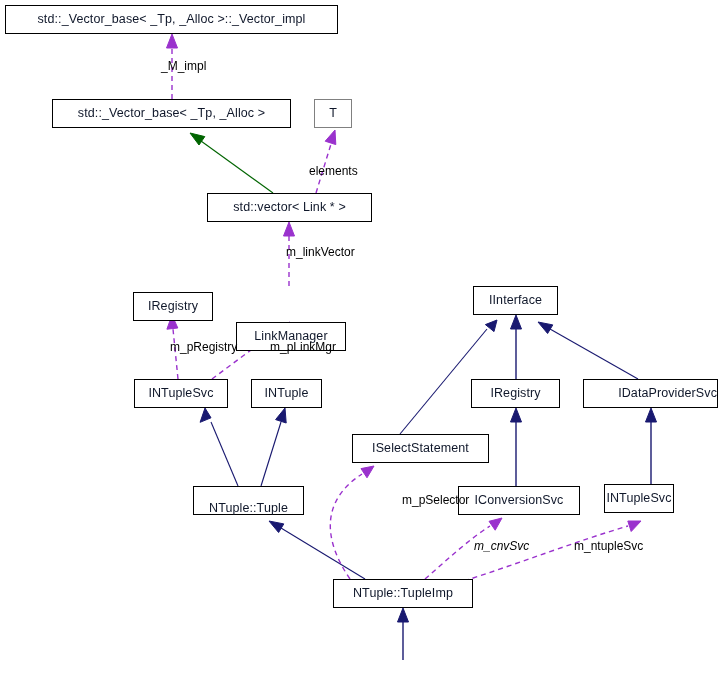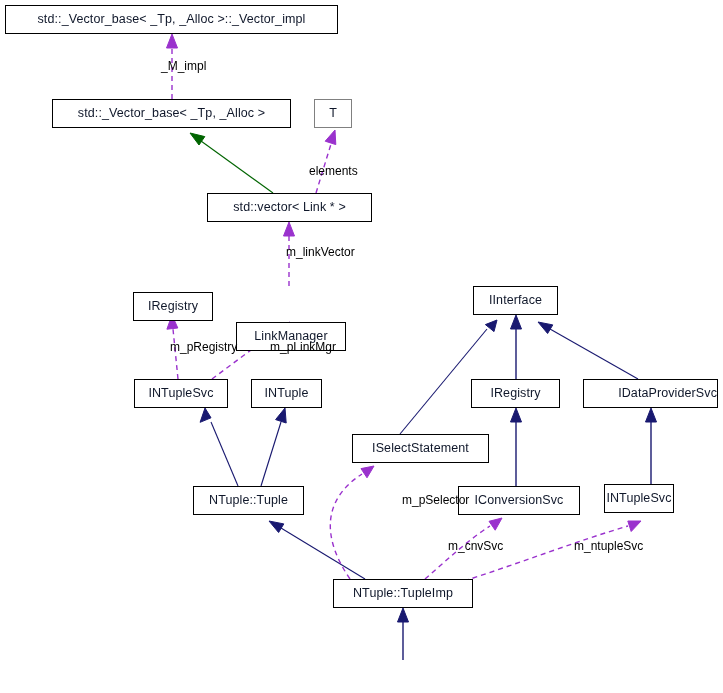--- a/index.html
+++ b/index.html
@@ -198,21 +198,21 @@
   </div>
 
   <div class="node" style="left:583px; top:379px; width:135px; height:29px;justify-content:flex-end;">
     <span>IDataProviderSvc</span>
   </div>
 
   <div class="node" style="left:352px; top:434px; width:137px; height:29px;">
     <span>ISelectStatement</span>
   </div>
 
-  <div class="node" style="left:193px; top:486px; width:111px; height:29px;">
+  <div class="node" style="left:193px; top:486px; width:111px; height:29px;align-items:flex-end;">
     <span>NTuple::Tuple</span>
   </div>
 
   <div class="node" style="left:458px; top:486px; width:122px; height:29px;">
     <span>IConversionSvc</span>
   </div>
 
   <div class="node" style="left:604px; top:484px; width:70px; height:29px;">
     <span>INTupleSvc</span>
   </div>
@@ -227,17 +227,17 @@
   <div class="edge-label" style="left:309px; top:152px;margin-top:13px;">elements</div>
 
   <div class="edge-label" style="left:286px; top:246px;">m_linkVector</div>
 
   <div class="edge-label" style="left:170px; top:341px;">m_pRegistry</div>
 
   <div class="edge-label" style="left:270px; top:341px;">m_pLinkMgr</div>
 
   <div class="edge-label" style="left:355px; top:494px;padding-left:47px;">m_pSelector</div>
 
-  <div class="edge-label" style="left:448px; top:540px;">m_cnvSvc</div>
+  <div class="edge-label" style="left:474px; top:540px;font-style:italic;">m_cnvSvc</div>
 
   <div class="edge-label" style="left:574px; top:540px;">m_ntupleSvc</div>
 
 </div>
 
 </body></html>

